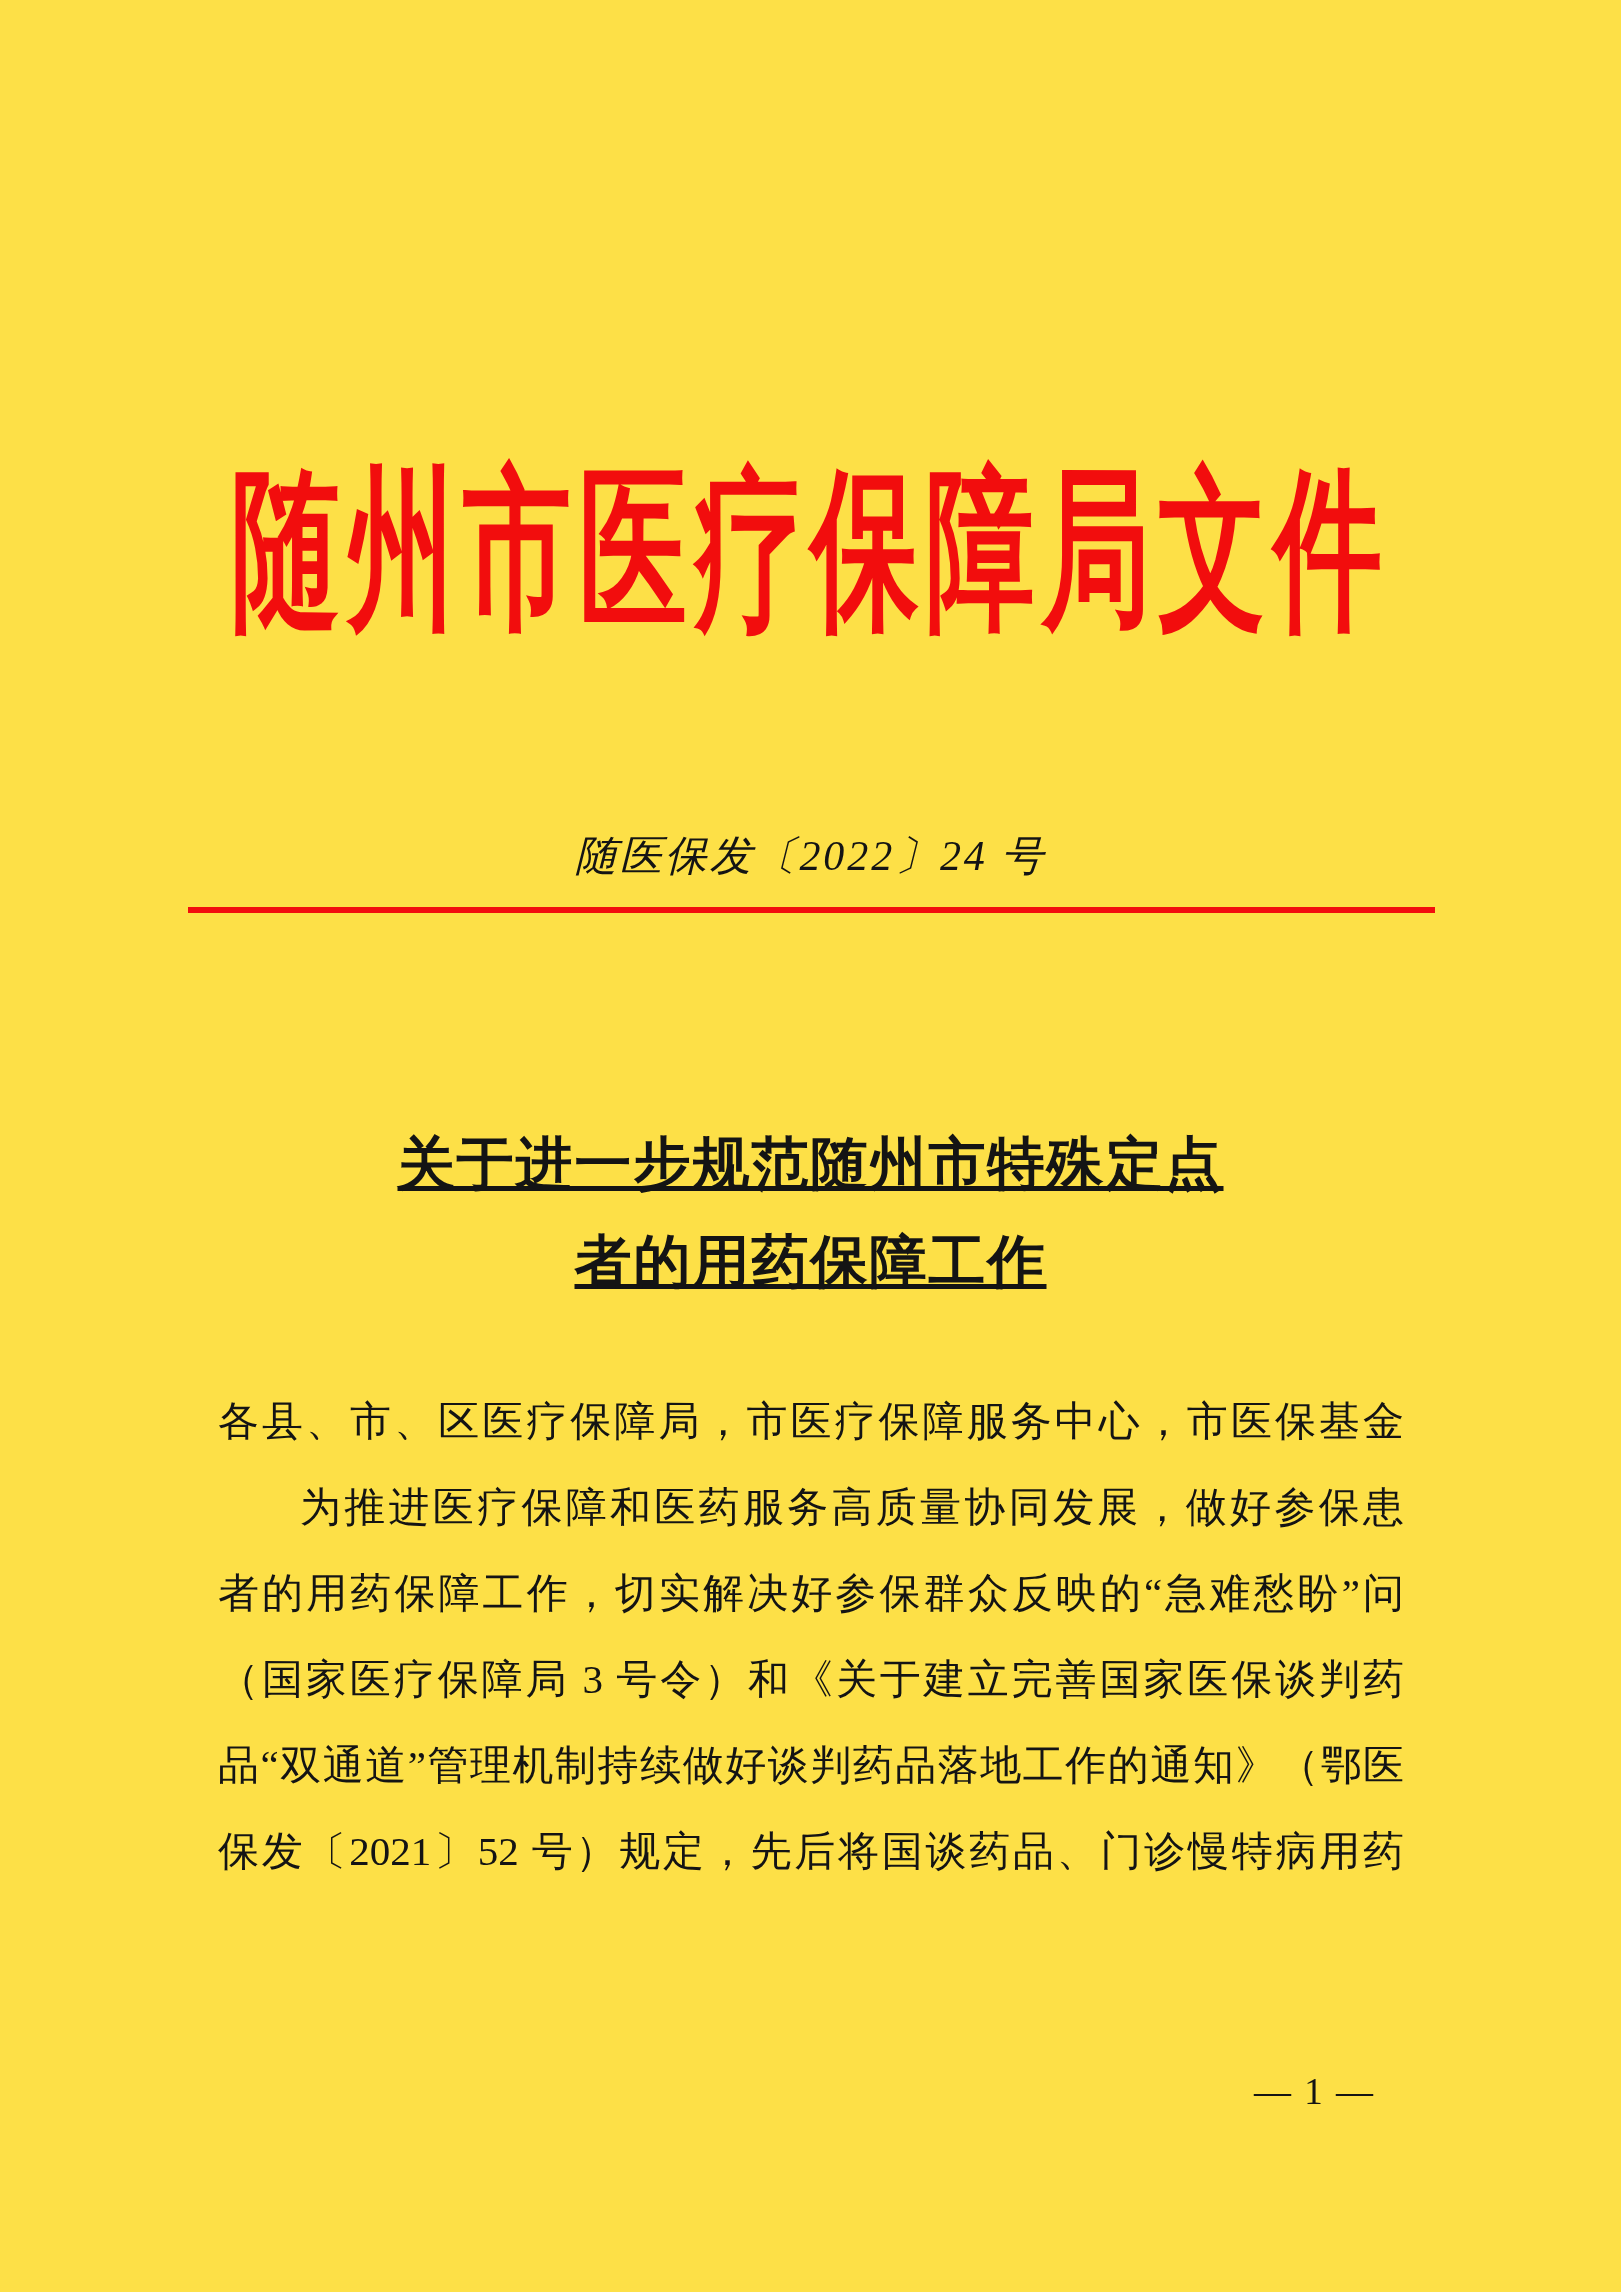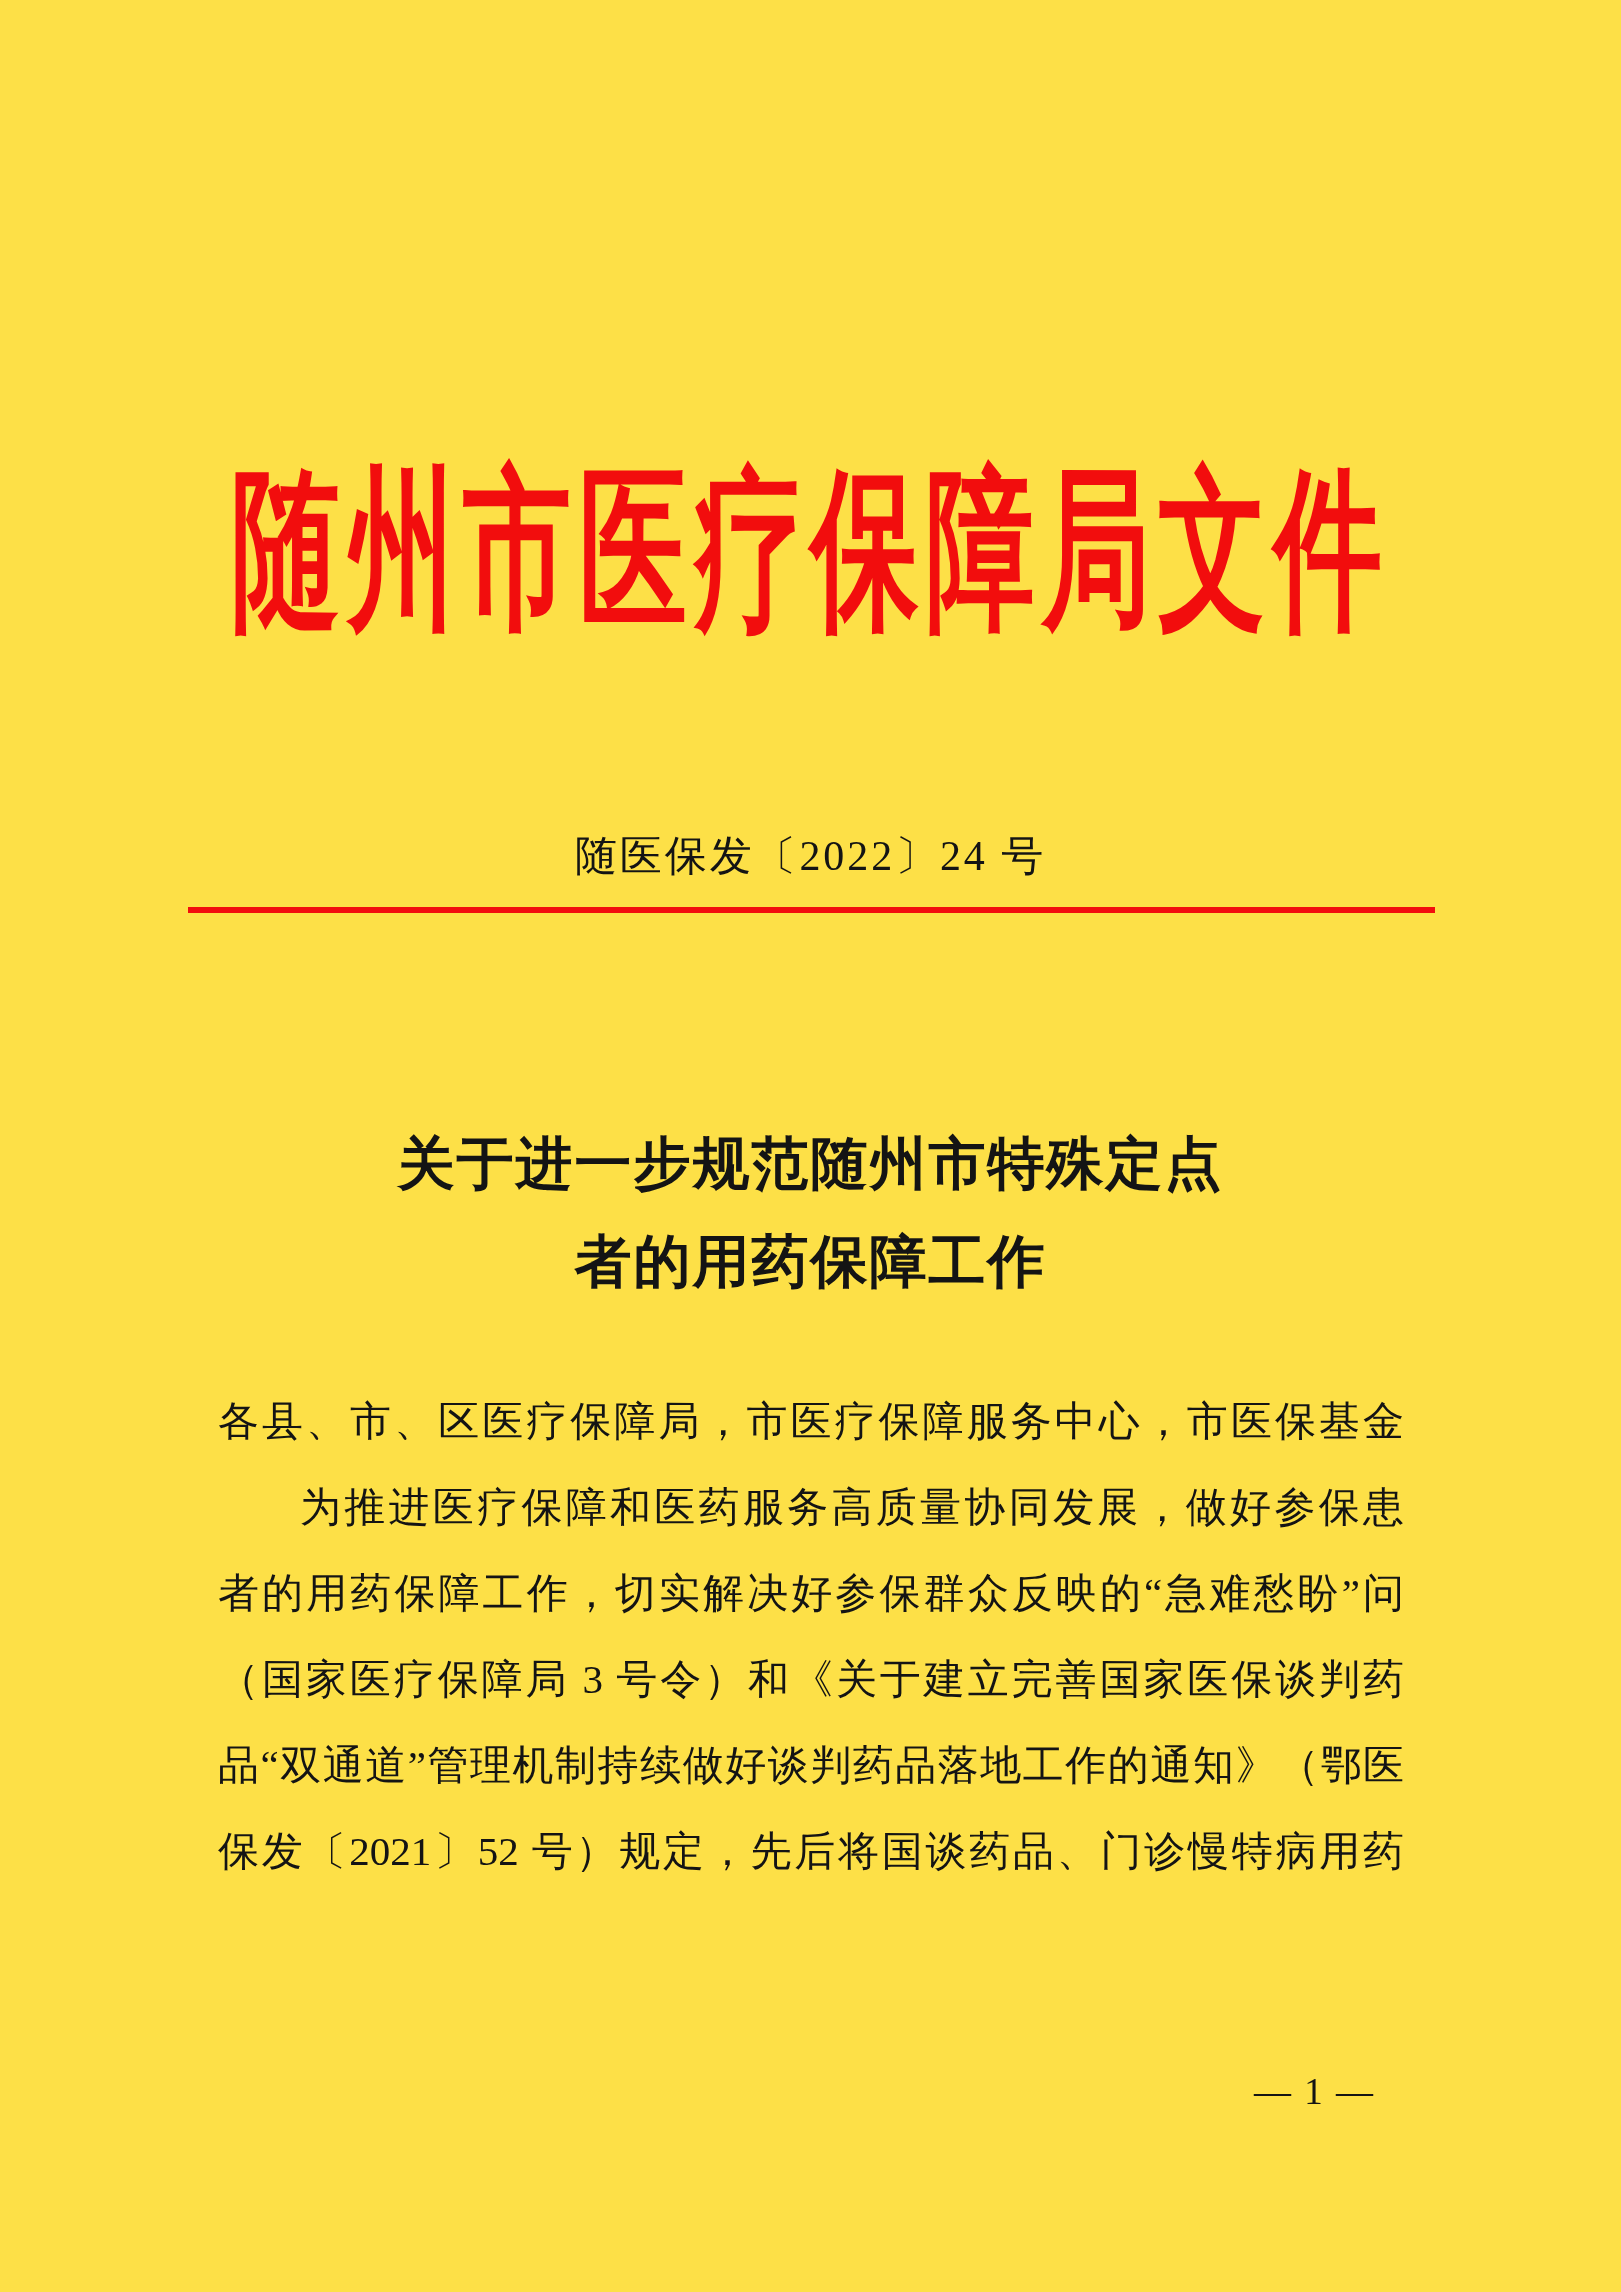--- a/index.html
+++ b/index.html
@@ -33,40 +33,42 @@
   }
   
   .doc-number {
     position: absolute;
     top: 828px;
     left: 0;
     width: 100%;
     text-align: center;
     font-size: 42px;
     letter-spacing: 2.9px;
+    font-style: italic;
   }
   
   .red-rule {
     position: absolute;
     top: 907px;
     left: 188px;
     width: 1247px;
     height: 5.9px;
   }
   
   .doc-title {
     position: absolute;
     top: 1115px;
     left: 0;
     width: 100%;
     text-align: center;
     font-weight: bold;
     font-size: 57px;
     line-height: 98px;
     letter-spacing: 2px;
+    text-decoration: underline;
   }
   
   .body-text {
     position: absolute;
     top: 1378px;
     left: 218px;
     width: 1186px;
     font-size: 41px;
     line-height: 86px;
   }

